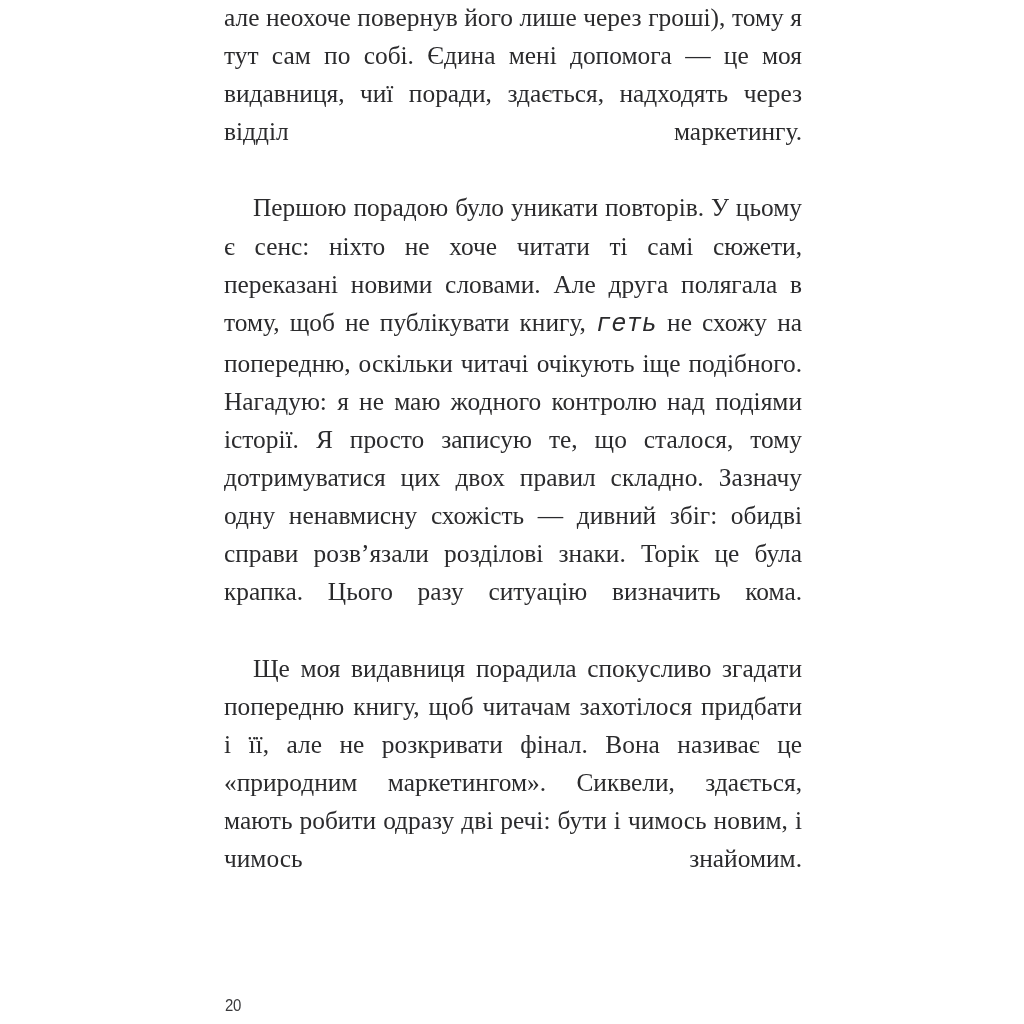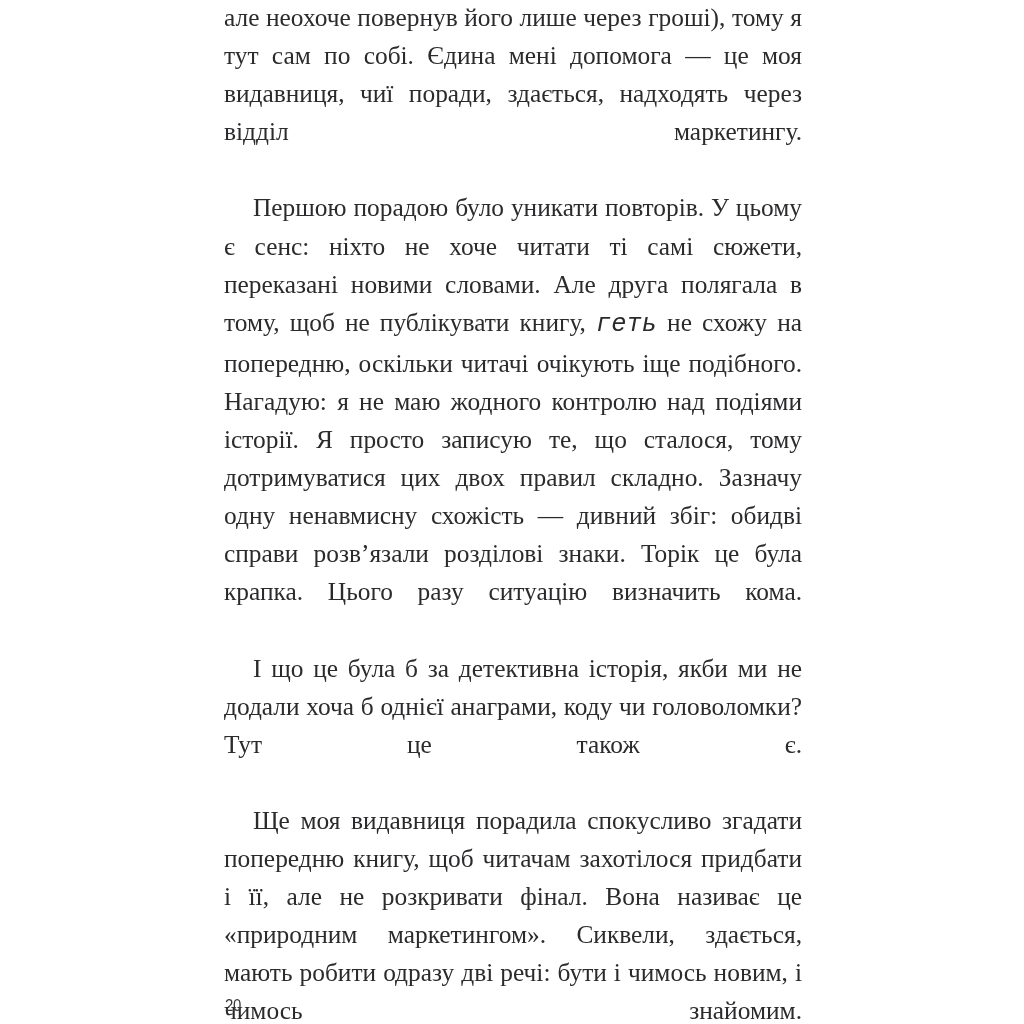--- a/index.html
+++ b/index.html
@@ -63,21 +63,20 @@
 <body>
 
 <div class="page">
 
   <div class="text-block">
 
     <p class="para">але неохоче повернув його лише через гроші), тому я тут сам по собі. Єдина мені допомога — це моя видавниця, чиї поради, здається, надходять через відділ маркетингу.</p>
 
     <p class="para indent"><span>Першою порадою було уникати повторів. У цьому є сенс: ніхто не хоче читати ті самі сюжети, переказані новими словами. Але друга полягала в тому, щоб не публікувати книгу, </span><em class="it">геть</em><span> не схожу на попередню, оскільки читачі очікують іще подібного. Нагадую: я не маю жодного контролю над подіями історії. Я просто записую те, що сталося, тому дотримуватися цих двох правил складно. Зазначу одну ненавмисну схожість — дивний збіг: обидві справи розв’язали розділові знаки. Торік це була крапка. Цього разу ситуацію визначить кома.</span></p>
 
-    <p class="para indent">І що це була б за детективна історія, якби ми не додали хоча б однієї анаграми, коду чи головоломки? Тут це також є.</p>
 
     <p class="para indent">Ще моя видавниця порадила спокусливо згадати попередню книгу, щоб читачам захотілося придбати і її, але не розкривати фінал. Вона називає це «природним маркетингом». Сиквели, здається, мають робити одразу дві речі: бути і чимось новим, і чимось знайомим.</p>
 
   </div>
 
   <div class="folio">20</div>
 
 </div>
 
 </body></html>

